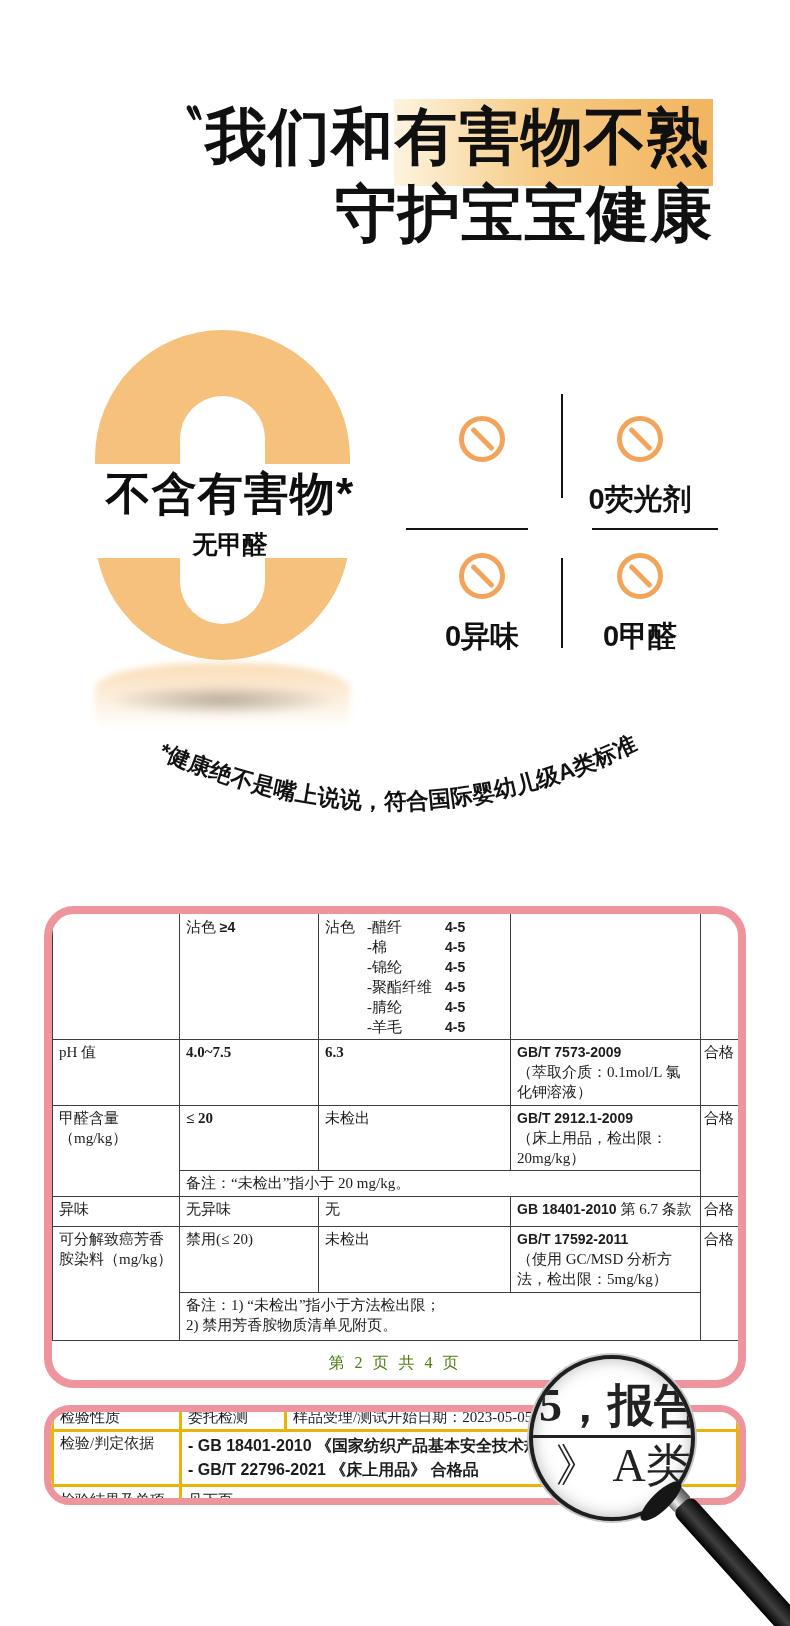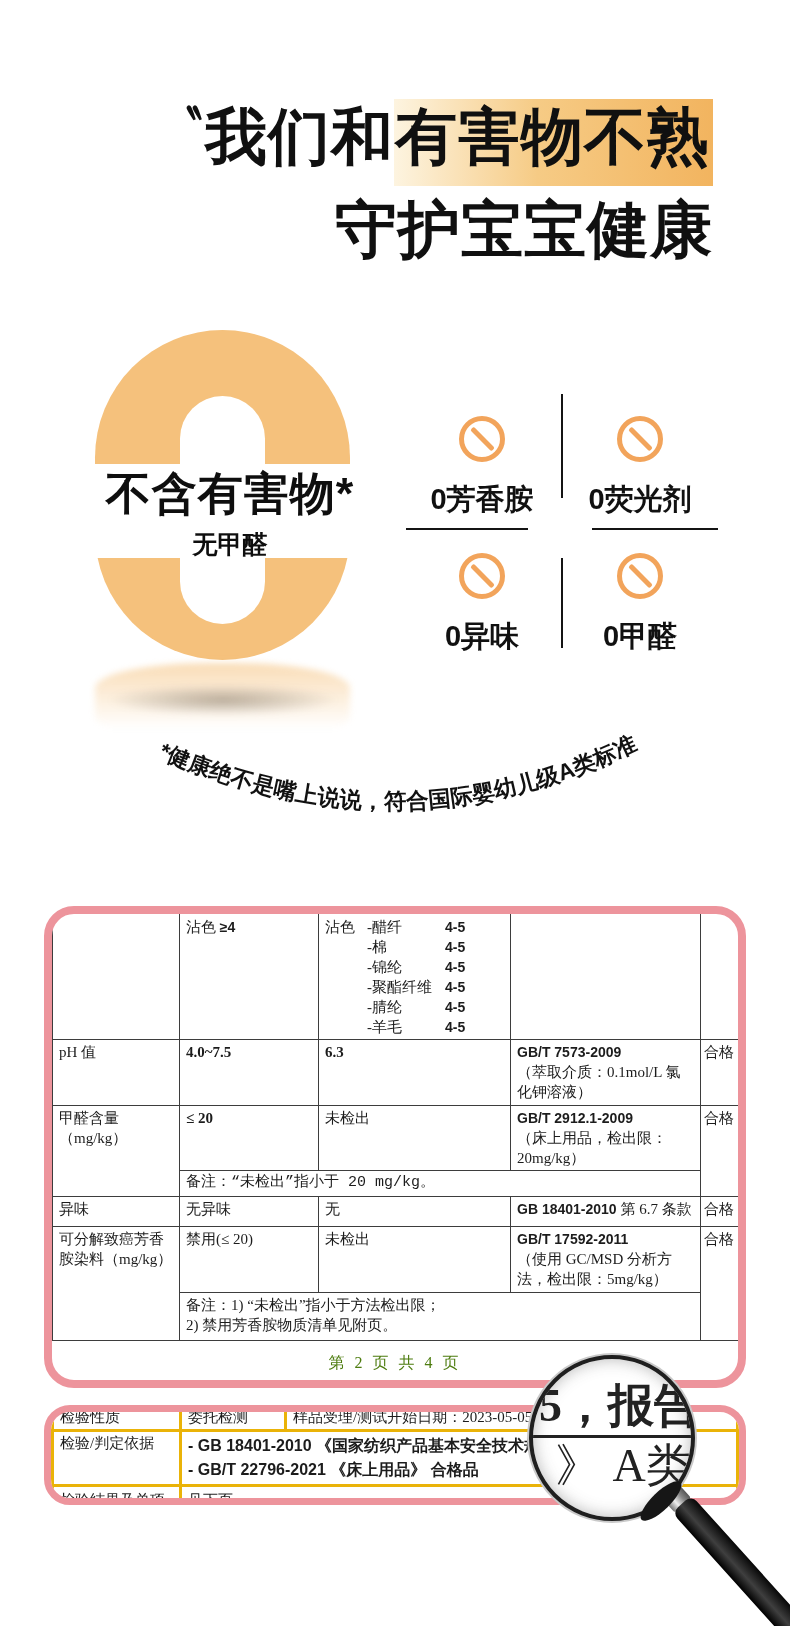--- a/index.html
+++ b/index.html
@@ -7,21 +7,21 @@
   .page {
     position:relative; width:790px; height:1626px; margin:0 auto;
     background:#fff; overflow:hidden;
     font-family:"Liberation Sans","DejaVu Sans",sans-serif; color:#1b1b1b;
   }
   
   .hero-title { position:absolute; top:104px; right:77px; text-align:right; font-weight:900; color:#101010; line-height:1.05; letter-spacing:1px; }
   .hero-line1 { font-size:62px; }
   .hero-qmark { font-size:38px; vertical-align:22px; margin-right:2px; }
   .hero-hl { background:linear-gradient(90deg,#FDF4E0 0%,#F6CB85 45%,#F2B45F 100%); padding:3px 3px 15px 1px; }
-  .hero-line2 { font-size:62px; margin-top:28px; }
+  .hero-line2 { font-size:62px; margin-top:12px; }
 
   .zero-ring { position:absolute; left:95px; top:330px; width:255px; height:330px; background:#F5C17C; border-radius:128px; }
   .zero-ring::after { content:''; position:absolute; left:85px; top:66px; width:85px; height:228px; background:#fff; border-radius:43px; }
   .zero-reflect { position:absolute; left:95px; top:663px; width:255px; height:78px;
     background:linear-gradient(180deg,rgba(245,193,124,.55),rgba(245,193,124,0) 85%);
     border-radius:45% / 32%; filter:blur(3px); }
   .zero-shadow { position:absolute; left:106px; top:684px; width:234px; height:32px;
     background:radial-gradient(ellipse at center,rgba(95,80,62,.42),rgba(95,80,62,0) 70%); filter:blur(3px); }
   .zero-band { position:absolute; left:70px; top:464px; width:320px; height:94px; background:#fff; text-align:center; }
   .zero-label { font-size:45px; font-weight:900; letter-spacing:1px; color:#0e0e0e; }
@@ -45,21 +45,21 @@
   
   .doc-serif, .rpt1 td, .rpt2 td, .co-line, .page-info { font-family:"Liberation Serif","DejaVu Serif",serif; }
   .num { font-family:"Liberation Sans","DejaVu Sans",sans-serif; font-weight:700; font-size:14px; }
 
   .report-box1 { position:absolute; left:44px; top:906px; width:702px; height:482px;
     border:8px solid #ED949C; border-radius:30px; background:#fff; overflow:hidden; }
   .rpt1 { width:100%; border-collapse:collapse; table-layout:fixed; color:#1c1c1c; margin-top:-2px; }
   .rpt1 td { border:1px solid #3d3d3d; padding:2px 6px; vertical-align:top; font-size:15px; line-height:20px; }
   .rpt1 tr.r-partial td { border-top:none; height:98px; padding-top:5px; }
   .rpt1 .h-ph td { height:66px; } .rpt1 .h-fm td { height:48px; }
-  .rpt1 .h-rm1 td { height:26px;font-family:Liberation Mono, monospace; } .rpt1 .h-od td { height:30px; }
+  .rpt1 .h-rm1 td { height:26px; } .rpt1 .h-od td { height:30px; }
   .rpt1 .h-am td { height:66px; } .rpt1 .h-rm2 td { height:48px; }
   .rpt1 .verdict { white-space:nowrap; padding:2px 3px; }
   .fiber-wrap { display:flex; }
   .fiber-cap { width:42px; flex:0 0 42px; }
   .fiber-row { display:flex; }
   .f-name { width:78px; }
   .page-info { text-align:center; font-size:16px; letter-spacing:3px; margin-top:12px; color:#4d7c0f; }
   .co-line { font-size:11.5px; line-height:16px; margin:2px 8px 0 3px; color:#1a1a1a; display:flex; }
   .co-line.first { margin-top:5px; }
 
@@ -103,21 +103,20 @@
   <div class="zero-ring"></div>
   <div class="zero-reflect"></div>
   <div class="zero-shadow"></div>
   <div class="zero-band">
     <div class="zero-label">不含有害物*</div>
     <div class="zero-sub">无甲醛</div>
   </div>
 
   <div class="no-cell no-cell-0">
     <span class="no-icon"></span>
-    <div class="no-label">0芳香胺</div>
   </div>
   <div class="no-cell no-cell-1">
     <span class="no-icon"></span>
     <div class="no-label">0荧光剂</div>
   </div>
   <div class="no-cell no-cell-2">
     <span class="no-icon"></span>
     <div class="no-label">0异味</div>
   </div>
   <div class="no-cell no-cell-3">

